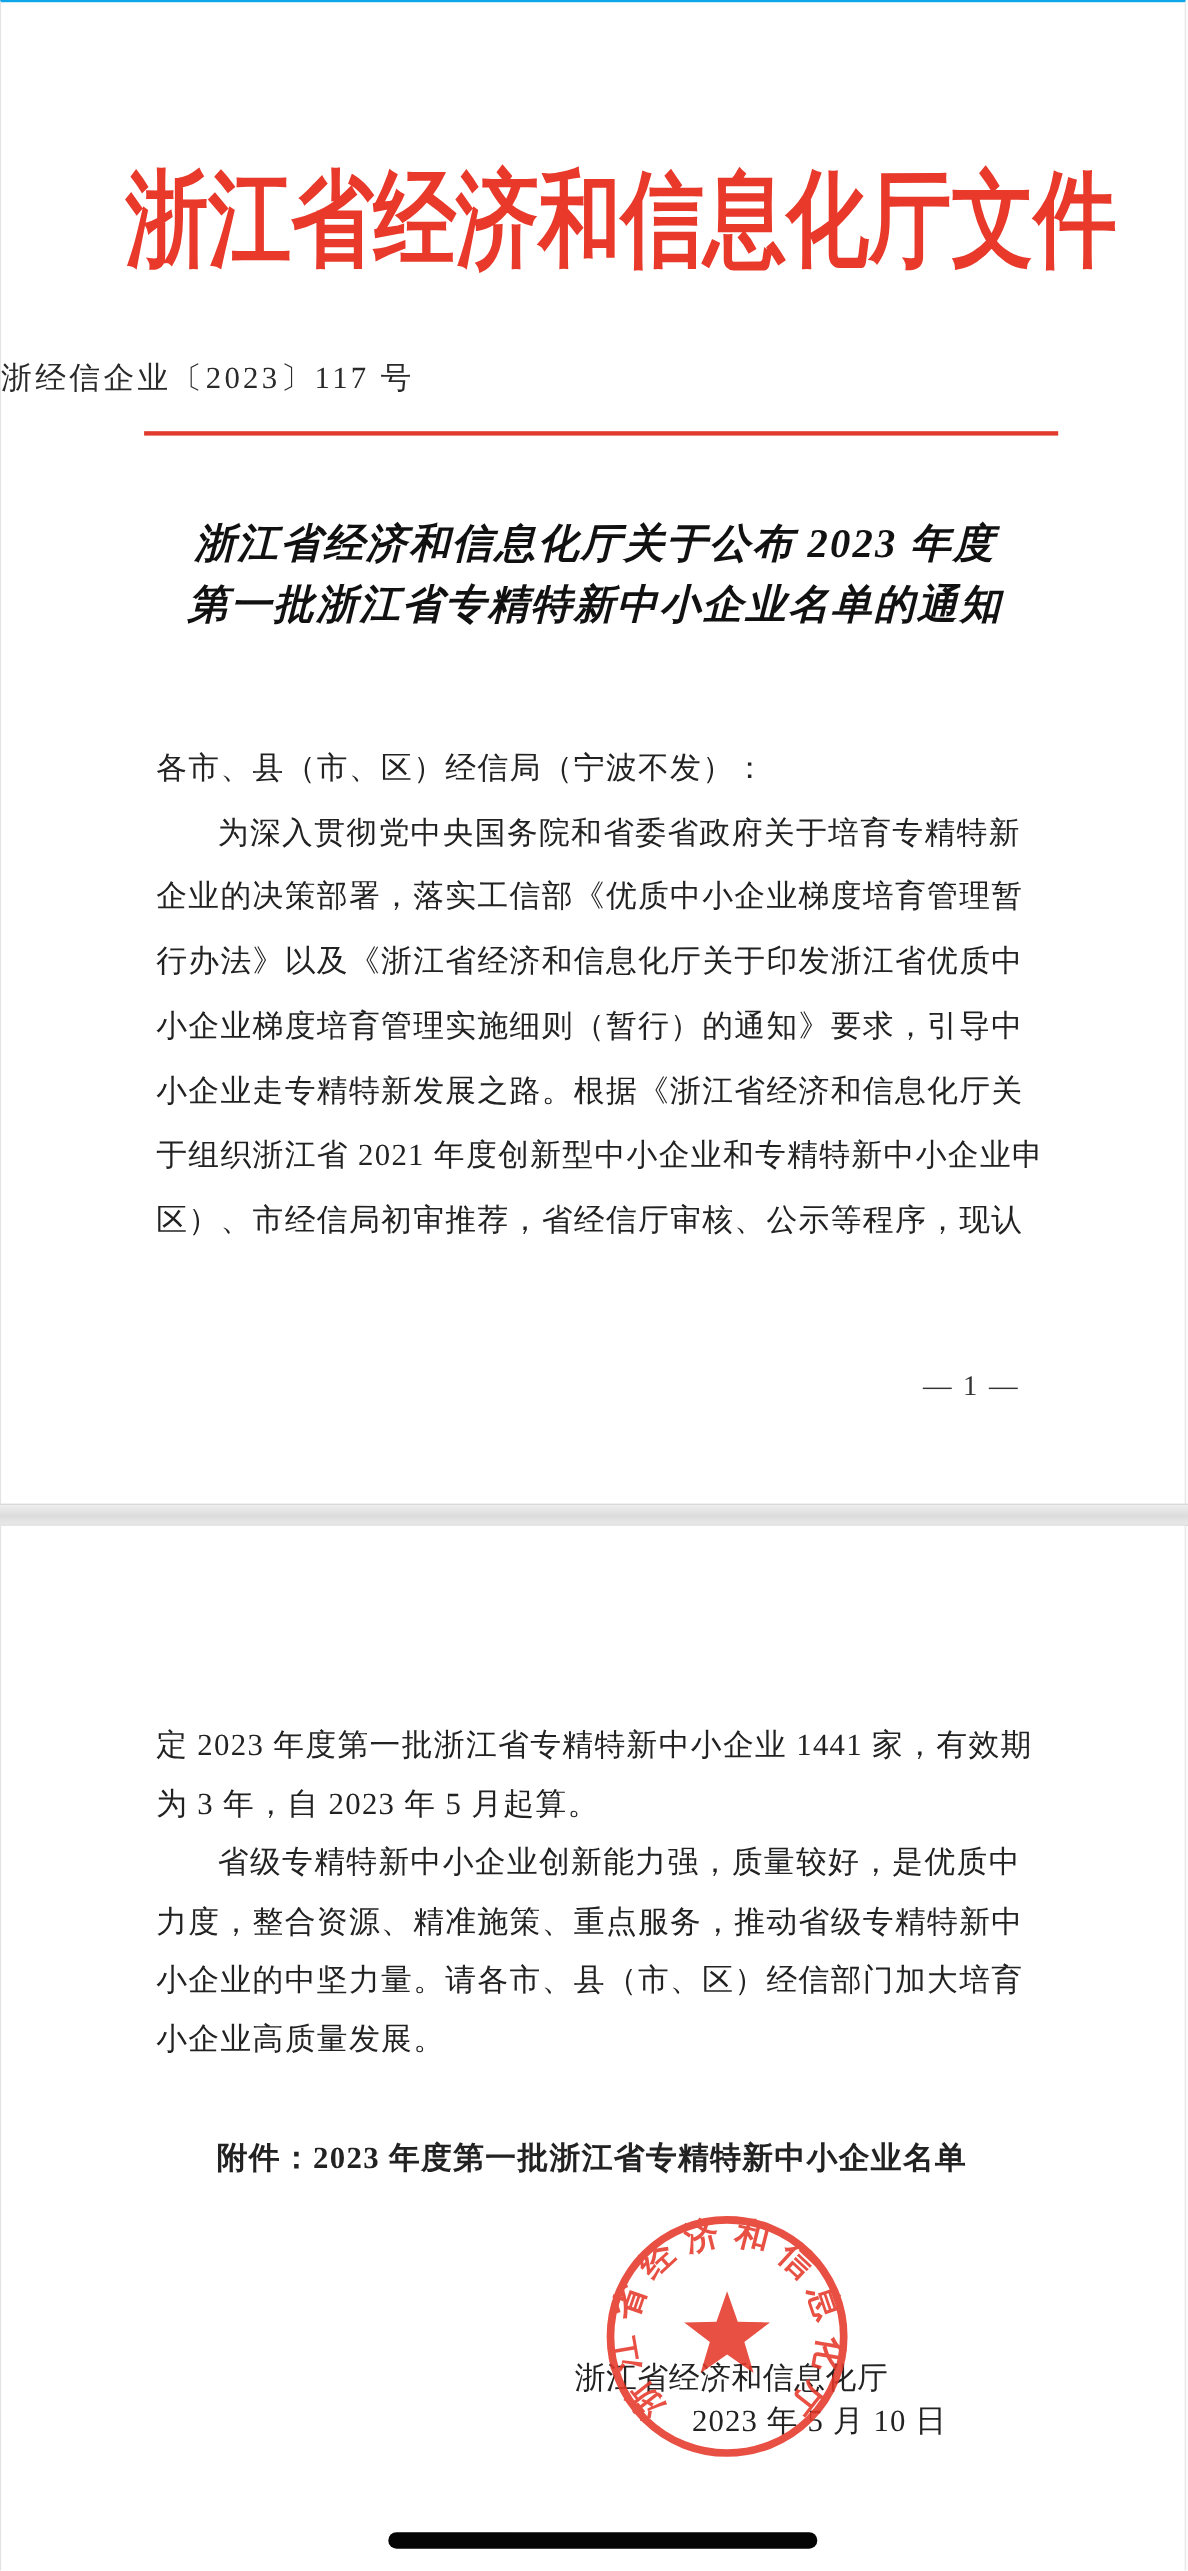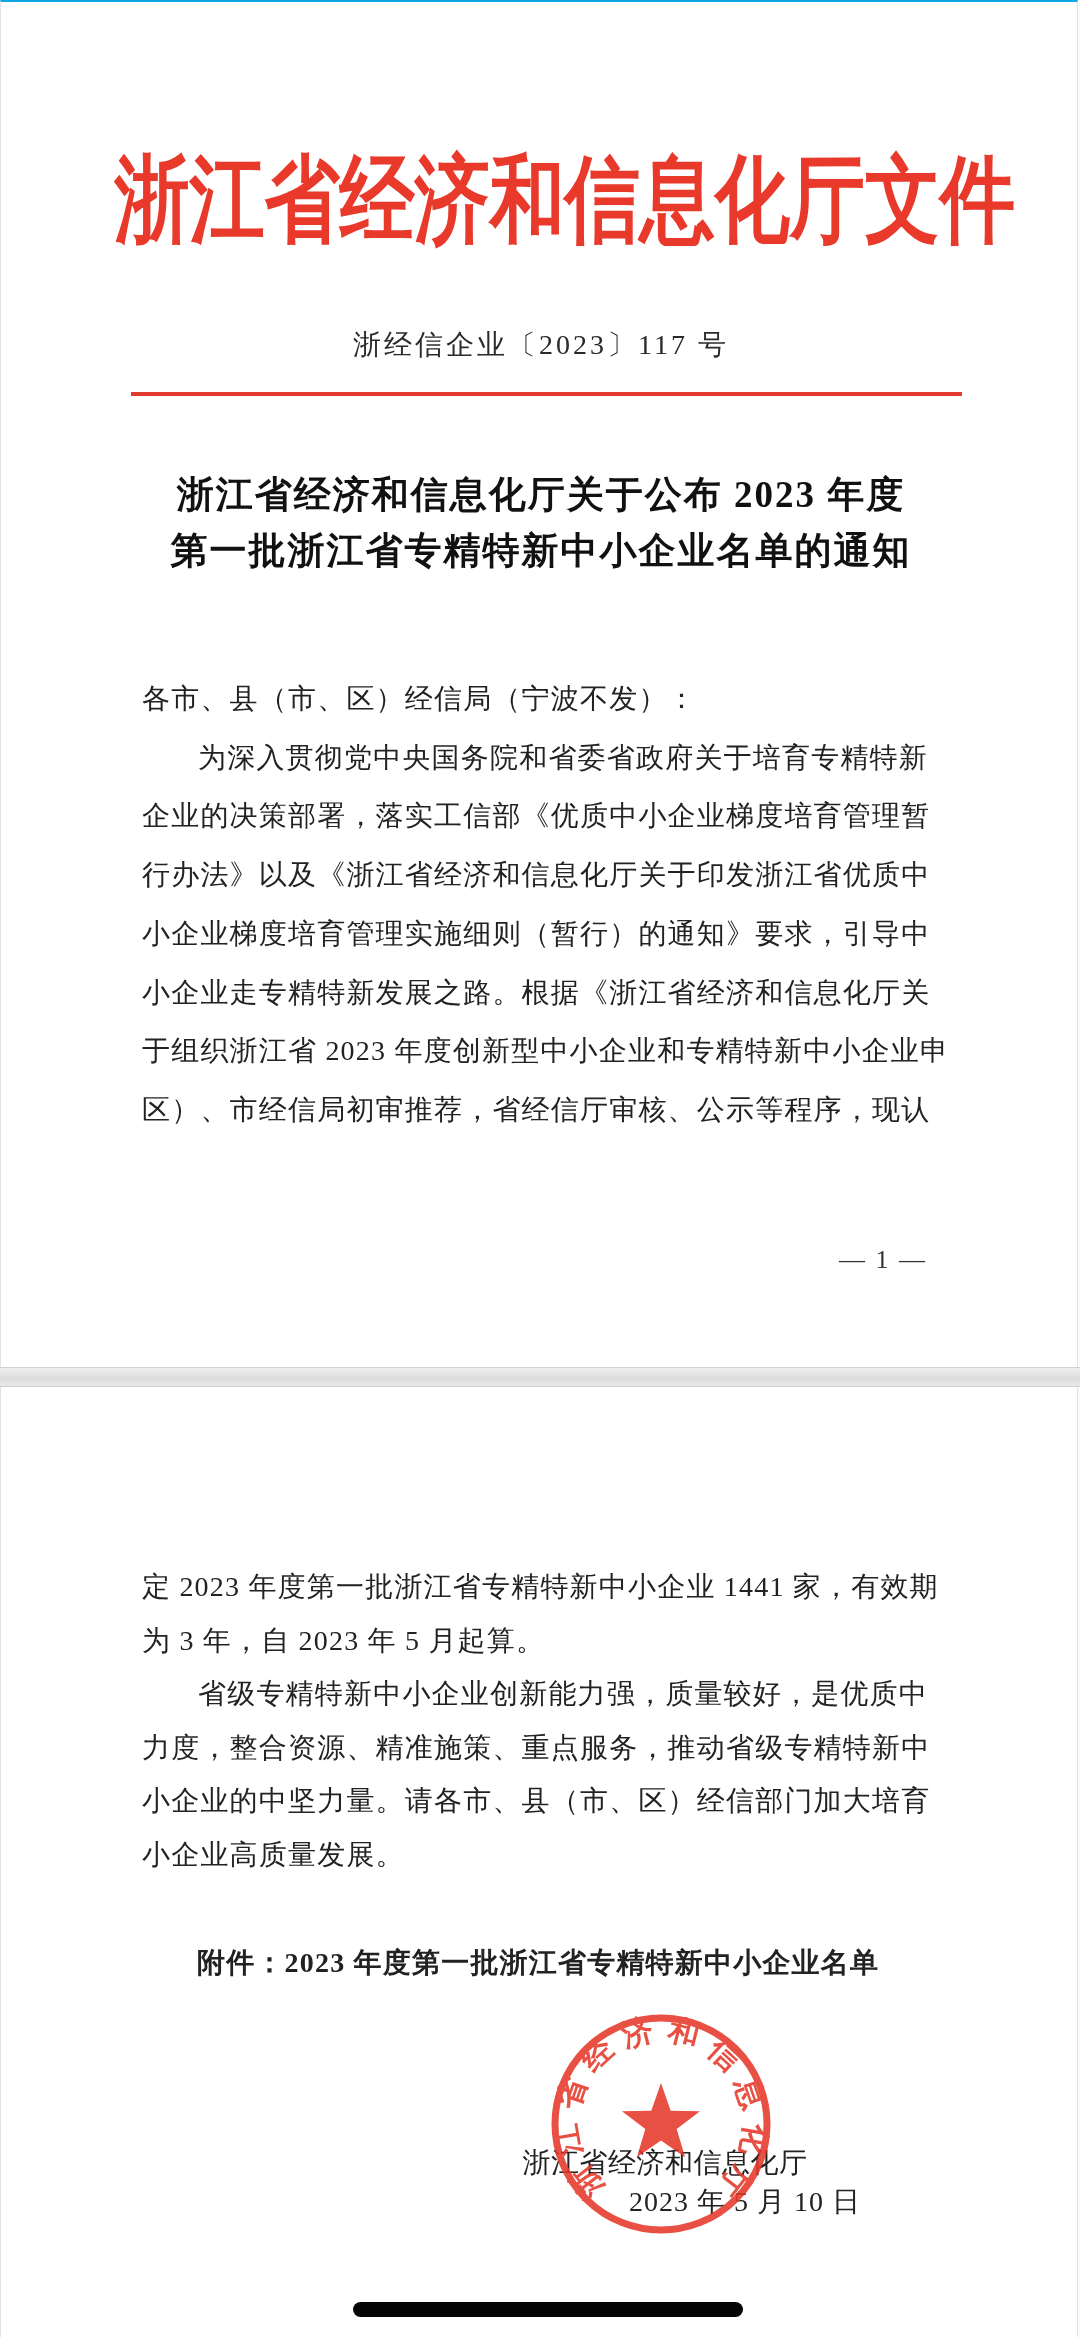--- a/index.html
+++ b/index.html
@@ -8,25 +8,25 @@
   .page{position:absolute;left:0;width:1078px;background:#ffffff;
         border-left:1px solid #e3e3e3;border-right:1px solid #e3e3e3;box-sizing:border-box;}
   #page1{top:0;height:1367px;border-top:2px solid #0ea5e9;}
   #page2{top:1387px;height:950px;}
   #page-gap{position:absolute;left:0;top:1367px;width:1080px;height:20px;
             background:linear-gradient(#efefef,#dcdcdc 55%,#e9e9e9);
             border-top:1px solid #d2d2d2;border-bottom:1px solid #cfcfcf;box-sizing:border-box;}
   .letterhead{position:absolute;top:148px;left:0;width:1080px;text-align:center;
               font-size:95px;line-height:100px;font-weight:700;color:#e8392b;
               white-space:nowrap;transform:scaleX(0.79);transform-origin:50% 50%;}
-  .doc-number{position:absolute;top:322px;left:0;width:1080px;text-align:center;
+  .doc-number{position:absolute;top:322px;left:0;width:1080px;
               font-size:28px;line-height:42px;letter-spacing:3px;color:#2a2a2a;}
   .red-rule{position:absolute;top:390px;left:130px;width:831px;height:4px;background:#e23a2c;}
   .doc-title{position:absolute;top:465px;left:0;width:1080px;text-align:center;
-             font-size:37px;line-height:56px;font-weight:700;letter-spacing:2px;color:#111;}
+             font-size:37px;line-height:56px;font-weight:700;letter-spacing:2px;color:#111;font-style:italic;}
   .bodyblock{position:absolute;left:141px;width:810px;font-size:28px;letter-spacing:1.2px;color:#222;}
   #body1{top:668px;line-height:58.7px;}
   #body2{top:1560px;line-height:53.5px;}
   .line{white-space:nowrap;}
   .indent{text-indent:2em;}
   .page-num{position:absolute;top:1243px;right:150px;font-size:26px;letter-spacing:2px;color:#333;}
   .attachment{position:absolute;top:1936px;left:141px;width:810px;font-size:28px;
               line-height:54px;letter-spacing:1.2px;text-indent:2em;color:#222;white-space:nowrap;font-weight:bold;}
   .signer{position:absolute;top:2147px;left:465px;width:400px;text-align:center;
           font-size:28px;line-height:32px;letter-spacing:0.5px;color:#222;}
@@ -51,21 +51,21 @@
       <div class="line">浙江省经济和信息化厅关于公布 2023 年度</div>
       <div class="line">第一批浙江省专精特新中小企业名单的通知</div>
     </div>
     <div id="body1" class="bodyblock">
       <div class="line">各市、县（市、区）经信局（宁波不发）：</div>
       <div class="line indent">为深入贯彻党中央国务院和省委省政府关于培育专精特新</div>
       <div class="line">企业的决策部署，落实工信部《优质中小企业梯度培育管理暂</div>
       <div class="line">行办法》以及《浙江省经济和信息化厅关于印发浙江省优质中</div>
       <div class="line">小企业梯度培育管理实施细则（暂行）的通知》要求，引导中</div>
       <div class="line">小企业走专精特新发展之路。根据《浙江省经济和信息化厅关</div>
-      <div class="line">于组织浙江省 2023 年度创新型中小企业和专精特新中小企业申</div>
+      <div class="line">于组织浙江省 2021 年度创新型中小企业和专精特新中小企业申</div>
       <div class="line">区）、市经信局初审推荐，省经信厅审核、公示等程序，现认</div>
     </div>
     <div class="page-num">— 1 —</div>
   </div>
 
   <div id="page-gap"></div>
 
   <div id="page2" class="page">
     <div id="body2" class="bodyblock" style="top:173px;position:absolute;">
       <div class="line">定 2023 年度第一批浙江省专精特新中小企业 1441 家，有效期</div>

